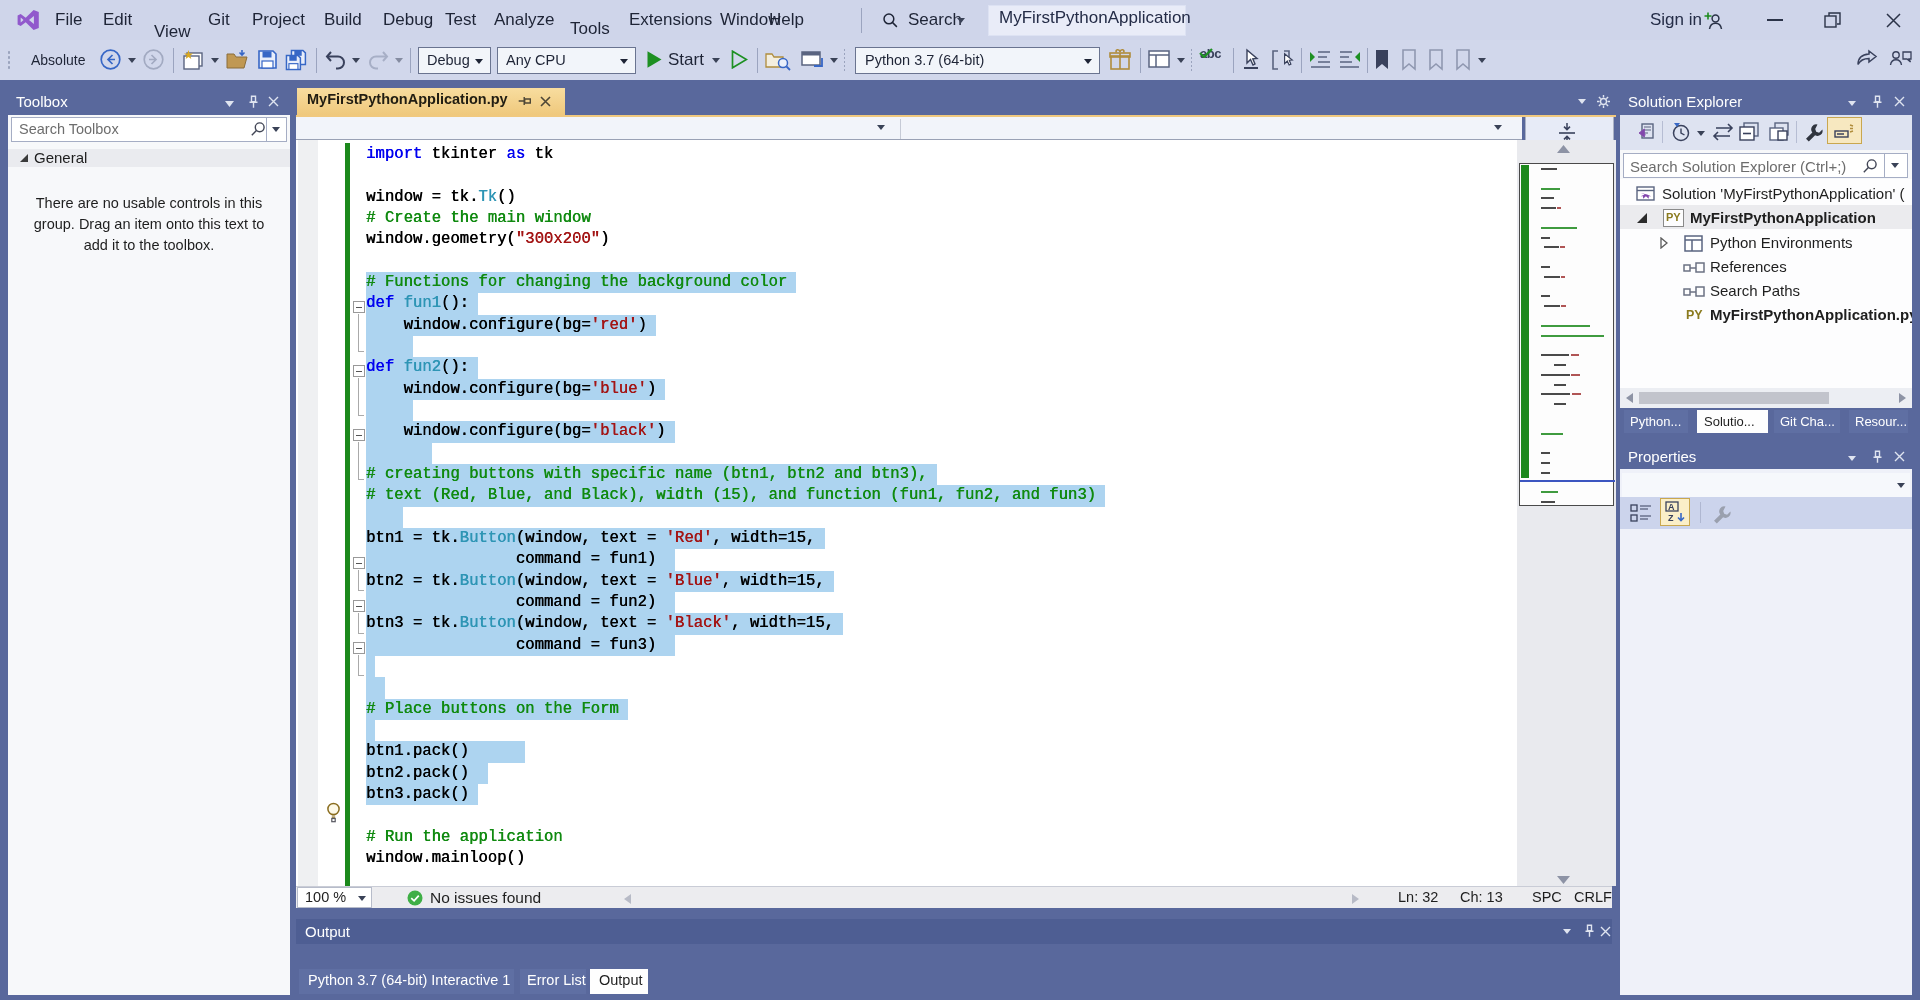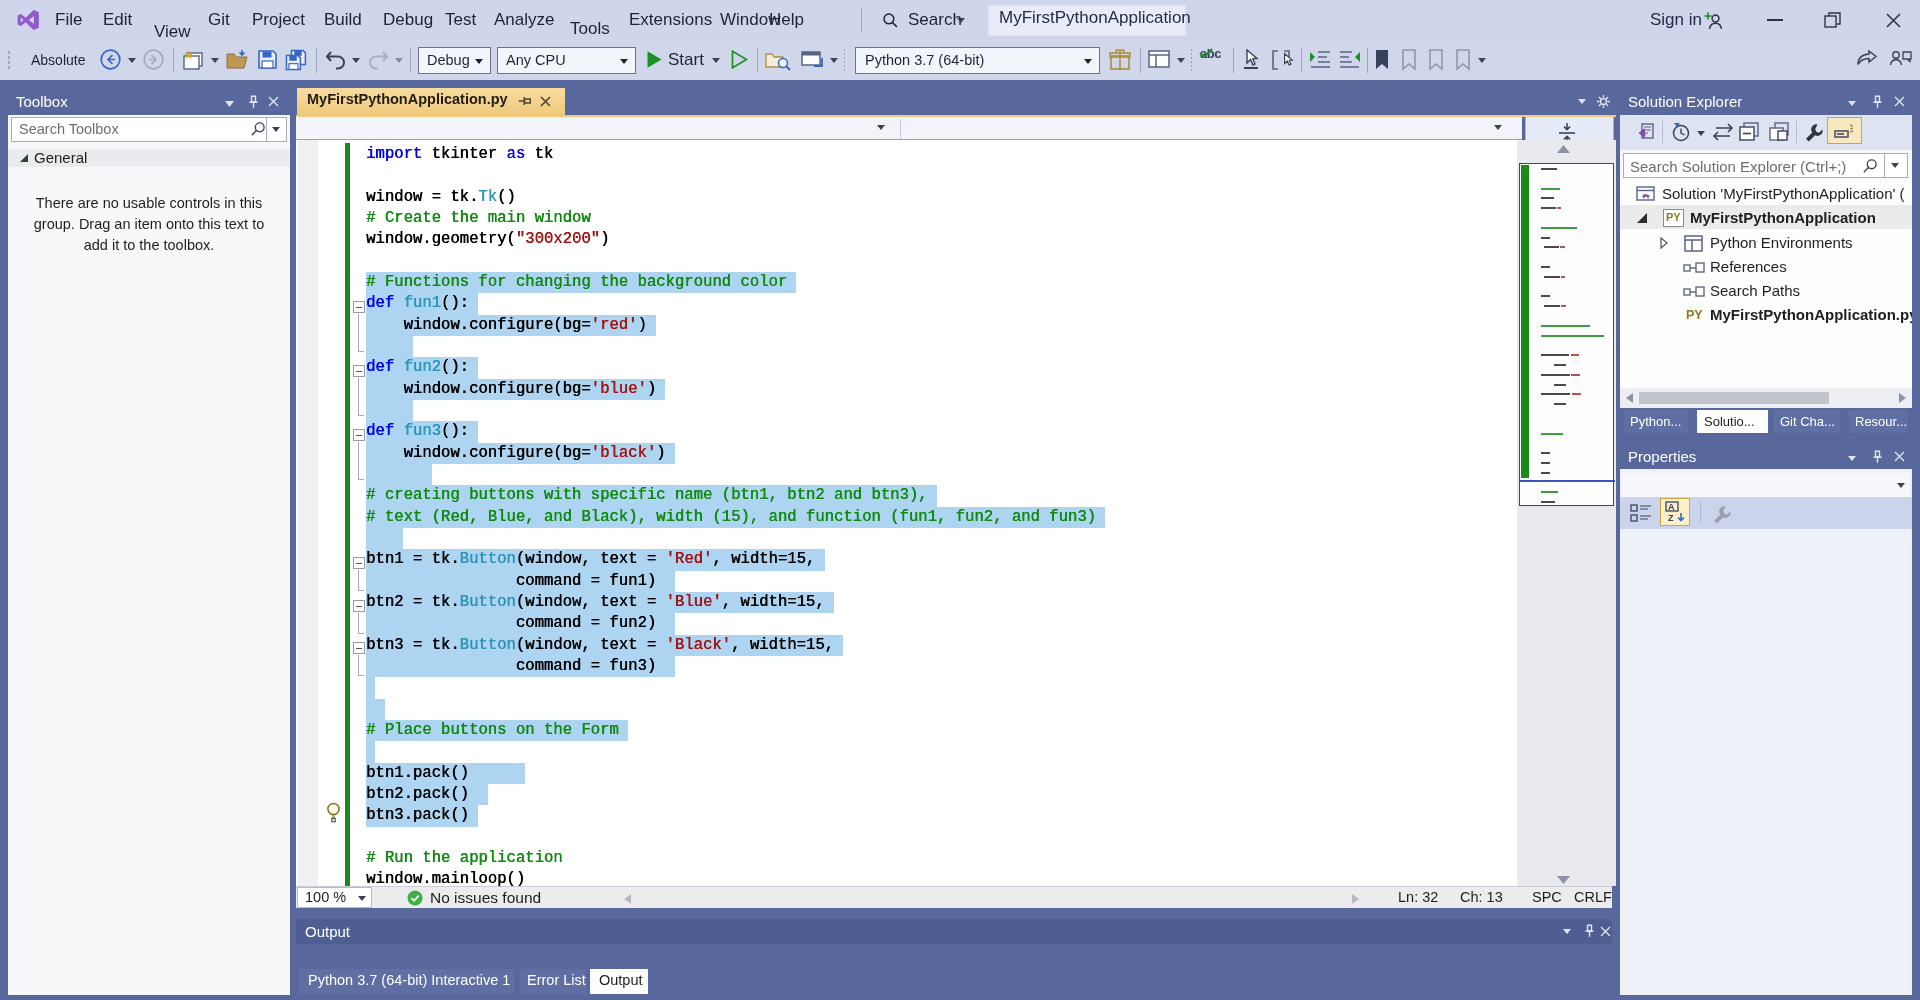--- a/index.html
+++ b/index.html
@@ -279,21 +279,20 @@
 <div class="ln"><span class="c"># Create the main window</span></div>
 <div class="ln">window.geometry(<span class="s">"300x200"</span>)</div>
 <div class="ln"></div>
 <div class="ln"><span class="sel"><span class="c"># Functions for changing the background color</span> </span></div>
 <div class="ln"><span class="sel"><span class="k">def</span> <span class="t">fun1</span>(): </span></div>
 <div class="ln"><span class="sel">    window.configure(bg=<span class="s">'red'</span>) </span></div>
 <div class="ln"><span class="sel">     </span></div>
 <div class="ln"><span class="sel"><span class="k">def</span> <span class="t">fun2</span>(): </span></div>
 <div class="ln"><span class="sel">    window.configure(bg=<span class="s">'blue'</span>) </span></div>
 <div class="ln"><span class="sel">     </span></div>
-<div class="ln"><span class="sel"><span class="k">def</span> <span class="t">fun3</span>(): </span></div>
 <div class="ln"><span class="sel">    window.configure(bg=<span class="s">'black'</span>) </span></div>
 <div class="ln"><span class="sel">       </span></div>
 <div class="ln"><span class="sel"><span class="c"># creating buttons with specific name (btn1, btn2 and btn3),</span> </span></div>
 <div class="ln"><span class="sel"><span class="c"># text (Red, Blue, and Black), width (15), and function (fun1, fun2, and fun3)</span> </span></div>
 <div class="ln"><span class="sel">    </span></div>
 <div class="ln"><span class="sel">btn1 = tk.<span class="t">Button</span>(window, text = <span class="s">'Red'</span>, width=15, </span></div>
 <div class="ln"><span class="sel">                command = fun1)  </span></div>
 <div class="ln"><span class="sel">btn2 = tk.<span class="t">Button</span>(window, text = <span class="s">'Blue'</span>, width=15, </span></div>
 <div class="ln"><span class="sel">                command = fun2)  </span></div>
 <div class="ln"><span class="sel">btn3 = tk.<span class="t">Button</span>(window, text = <span class="s">'Black'</span>, width=15, </span></div>

